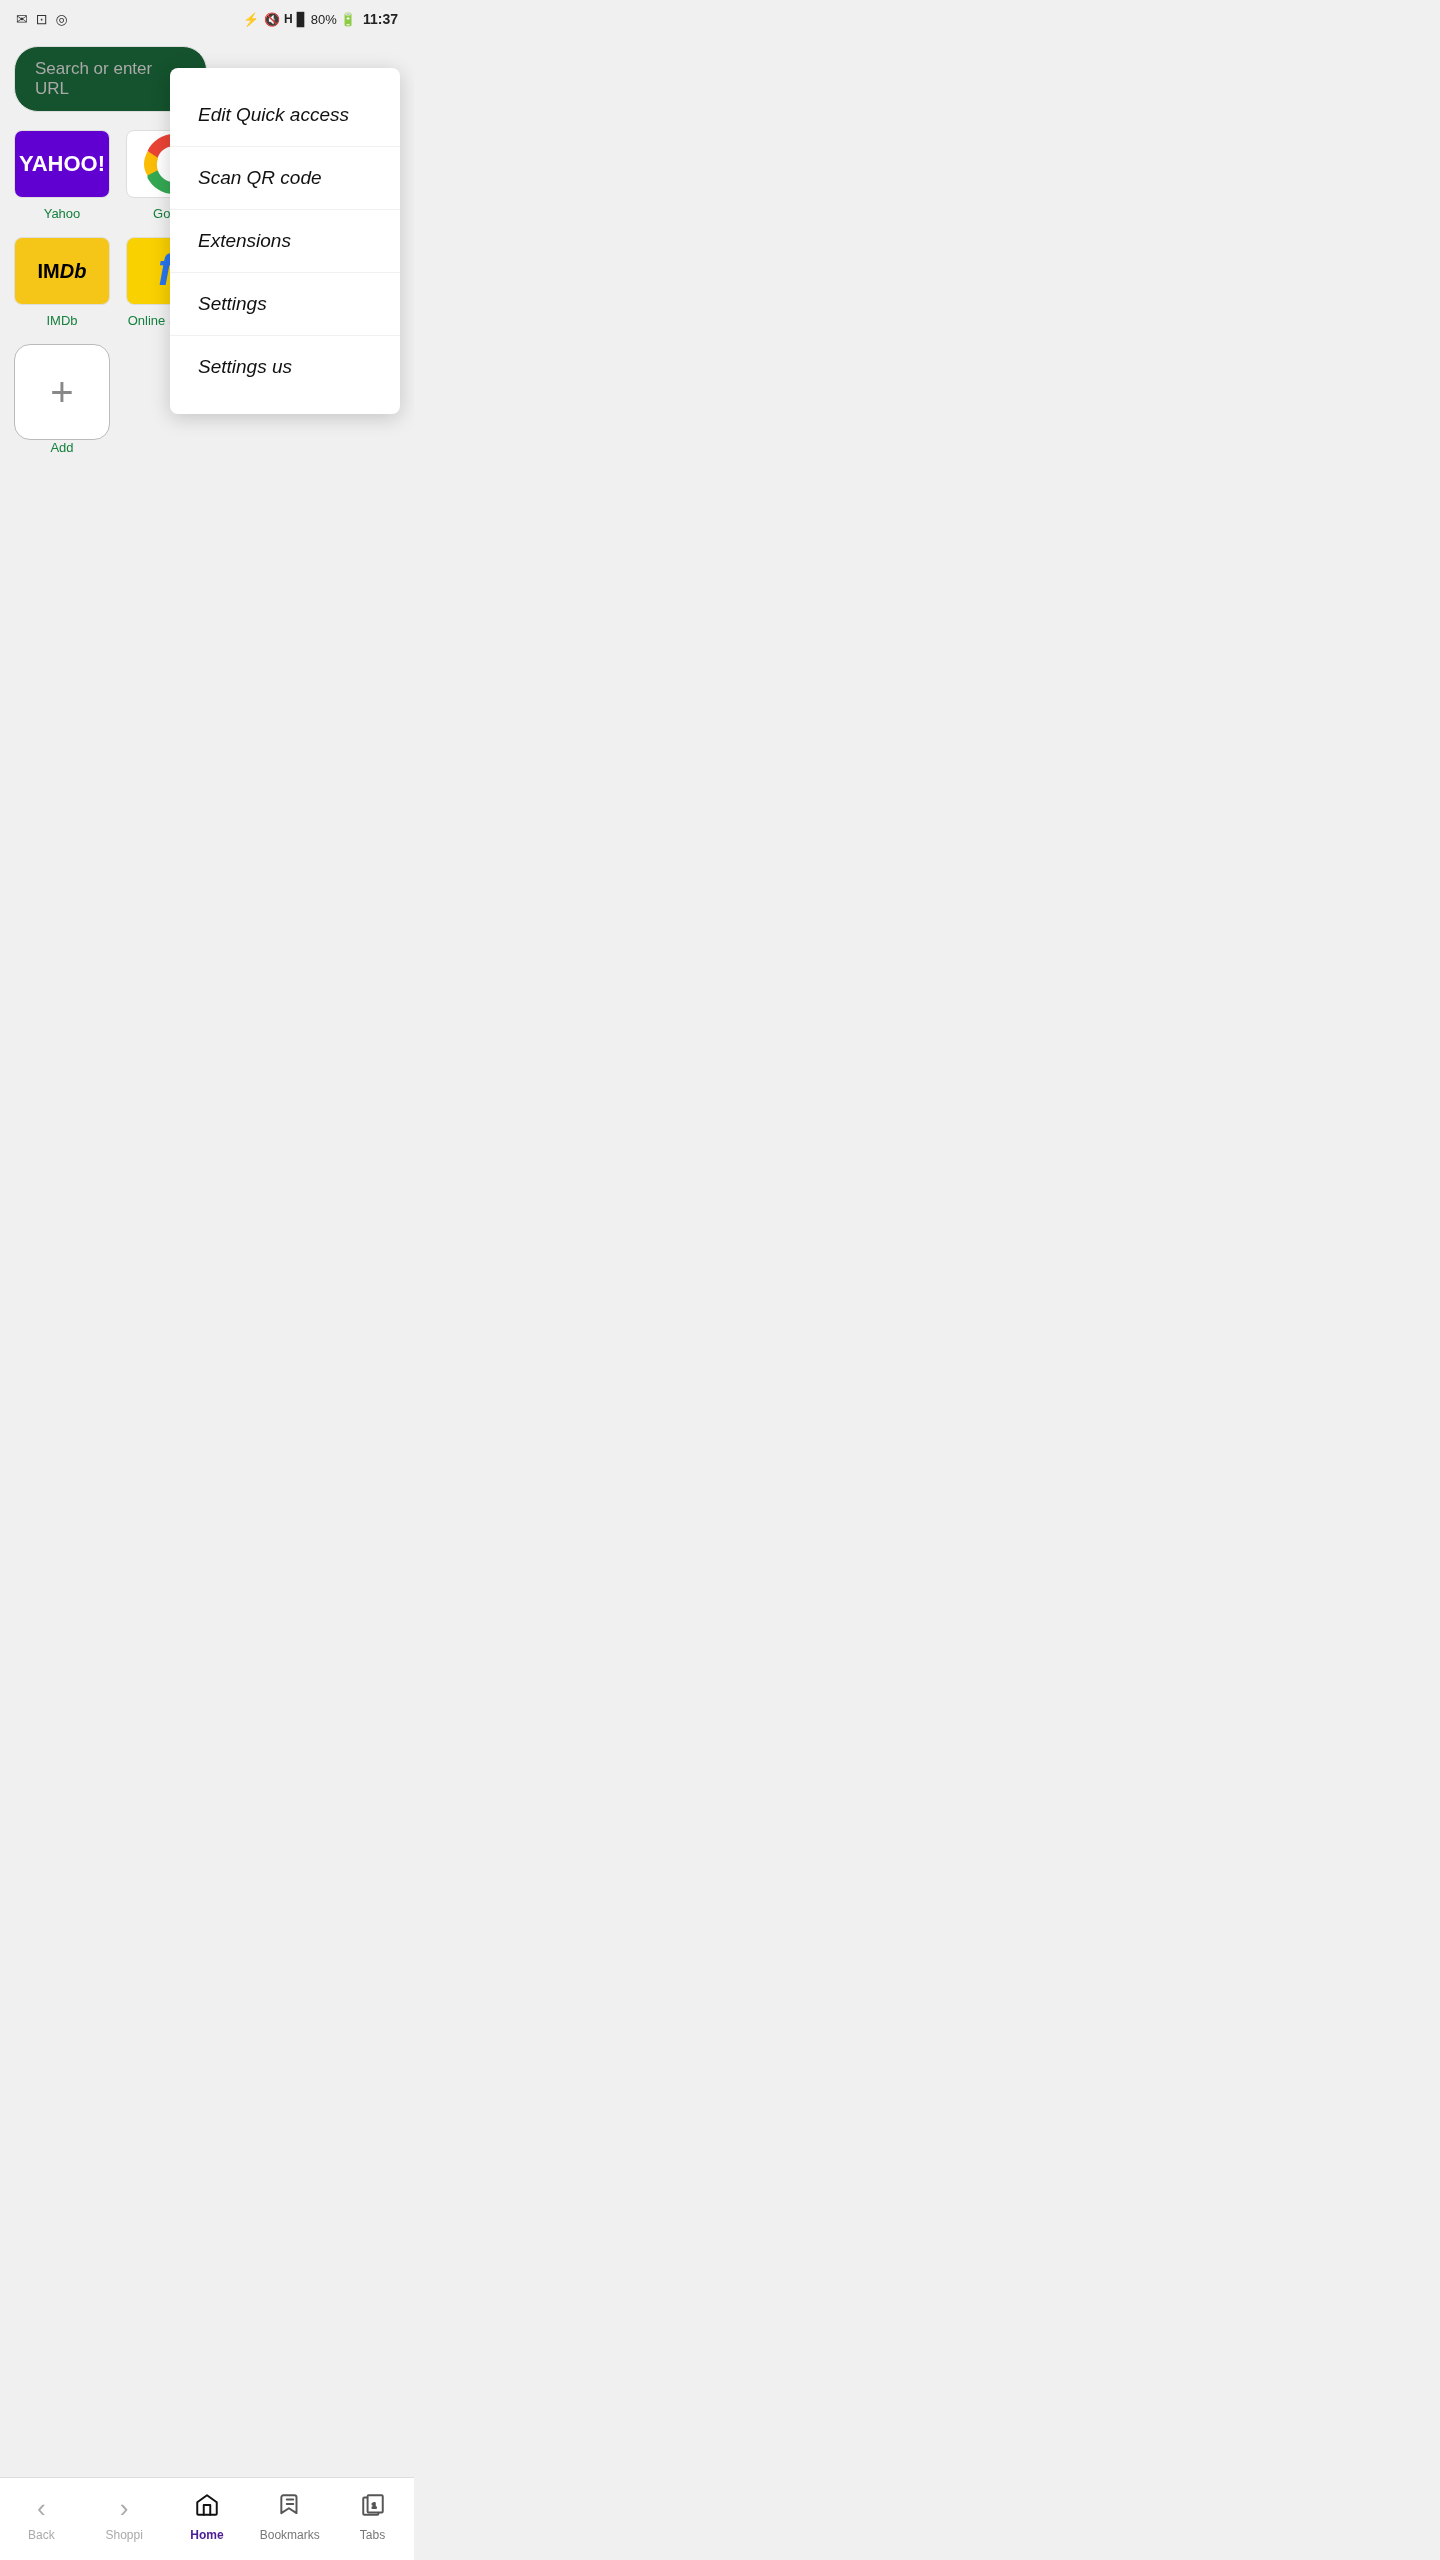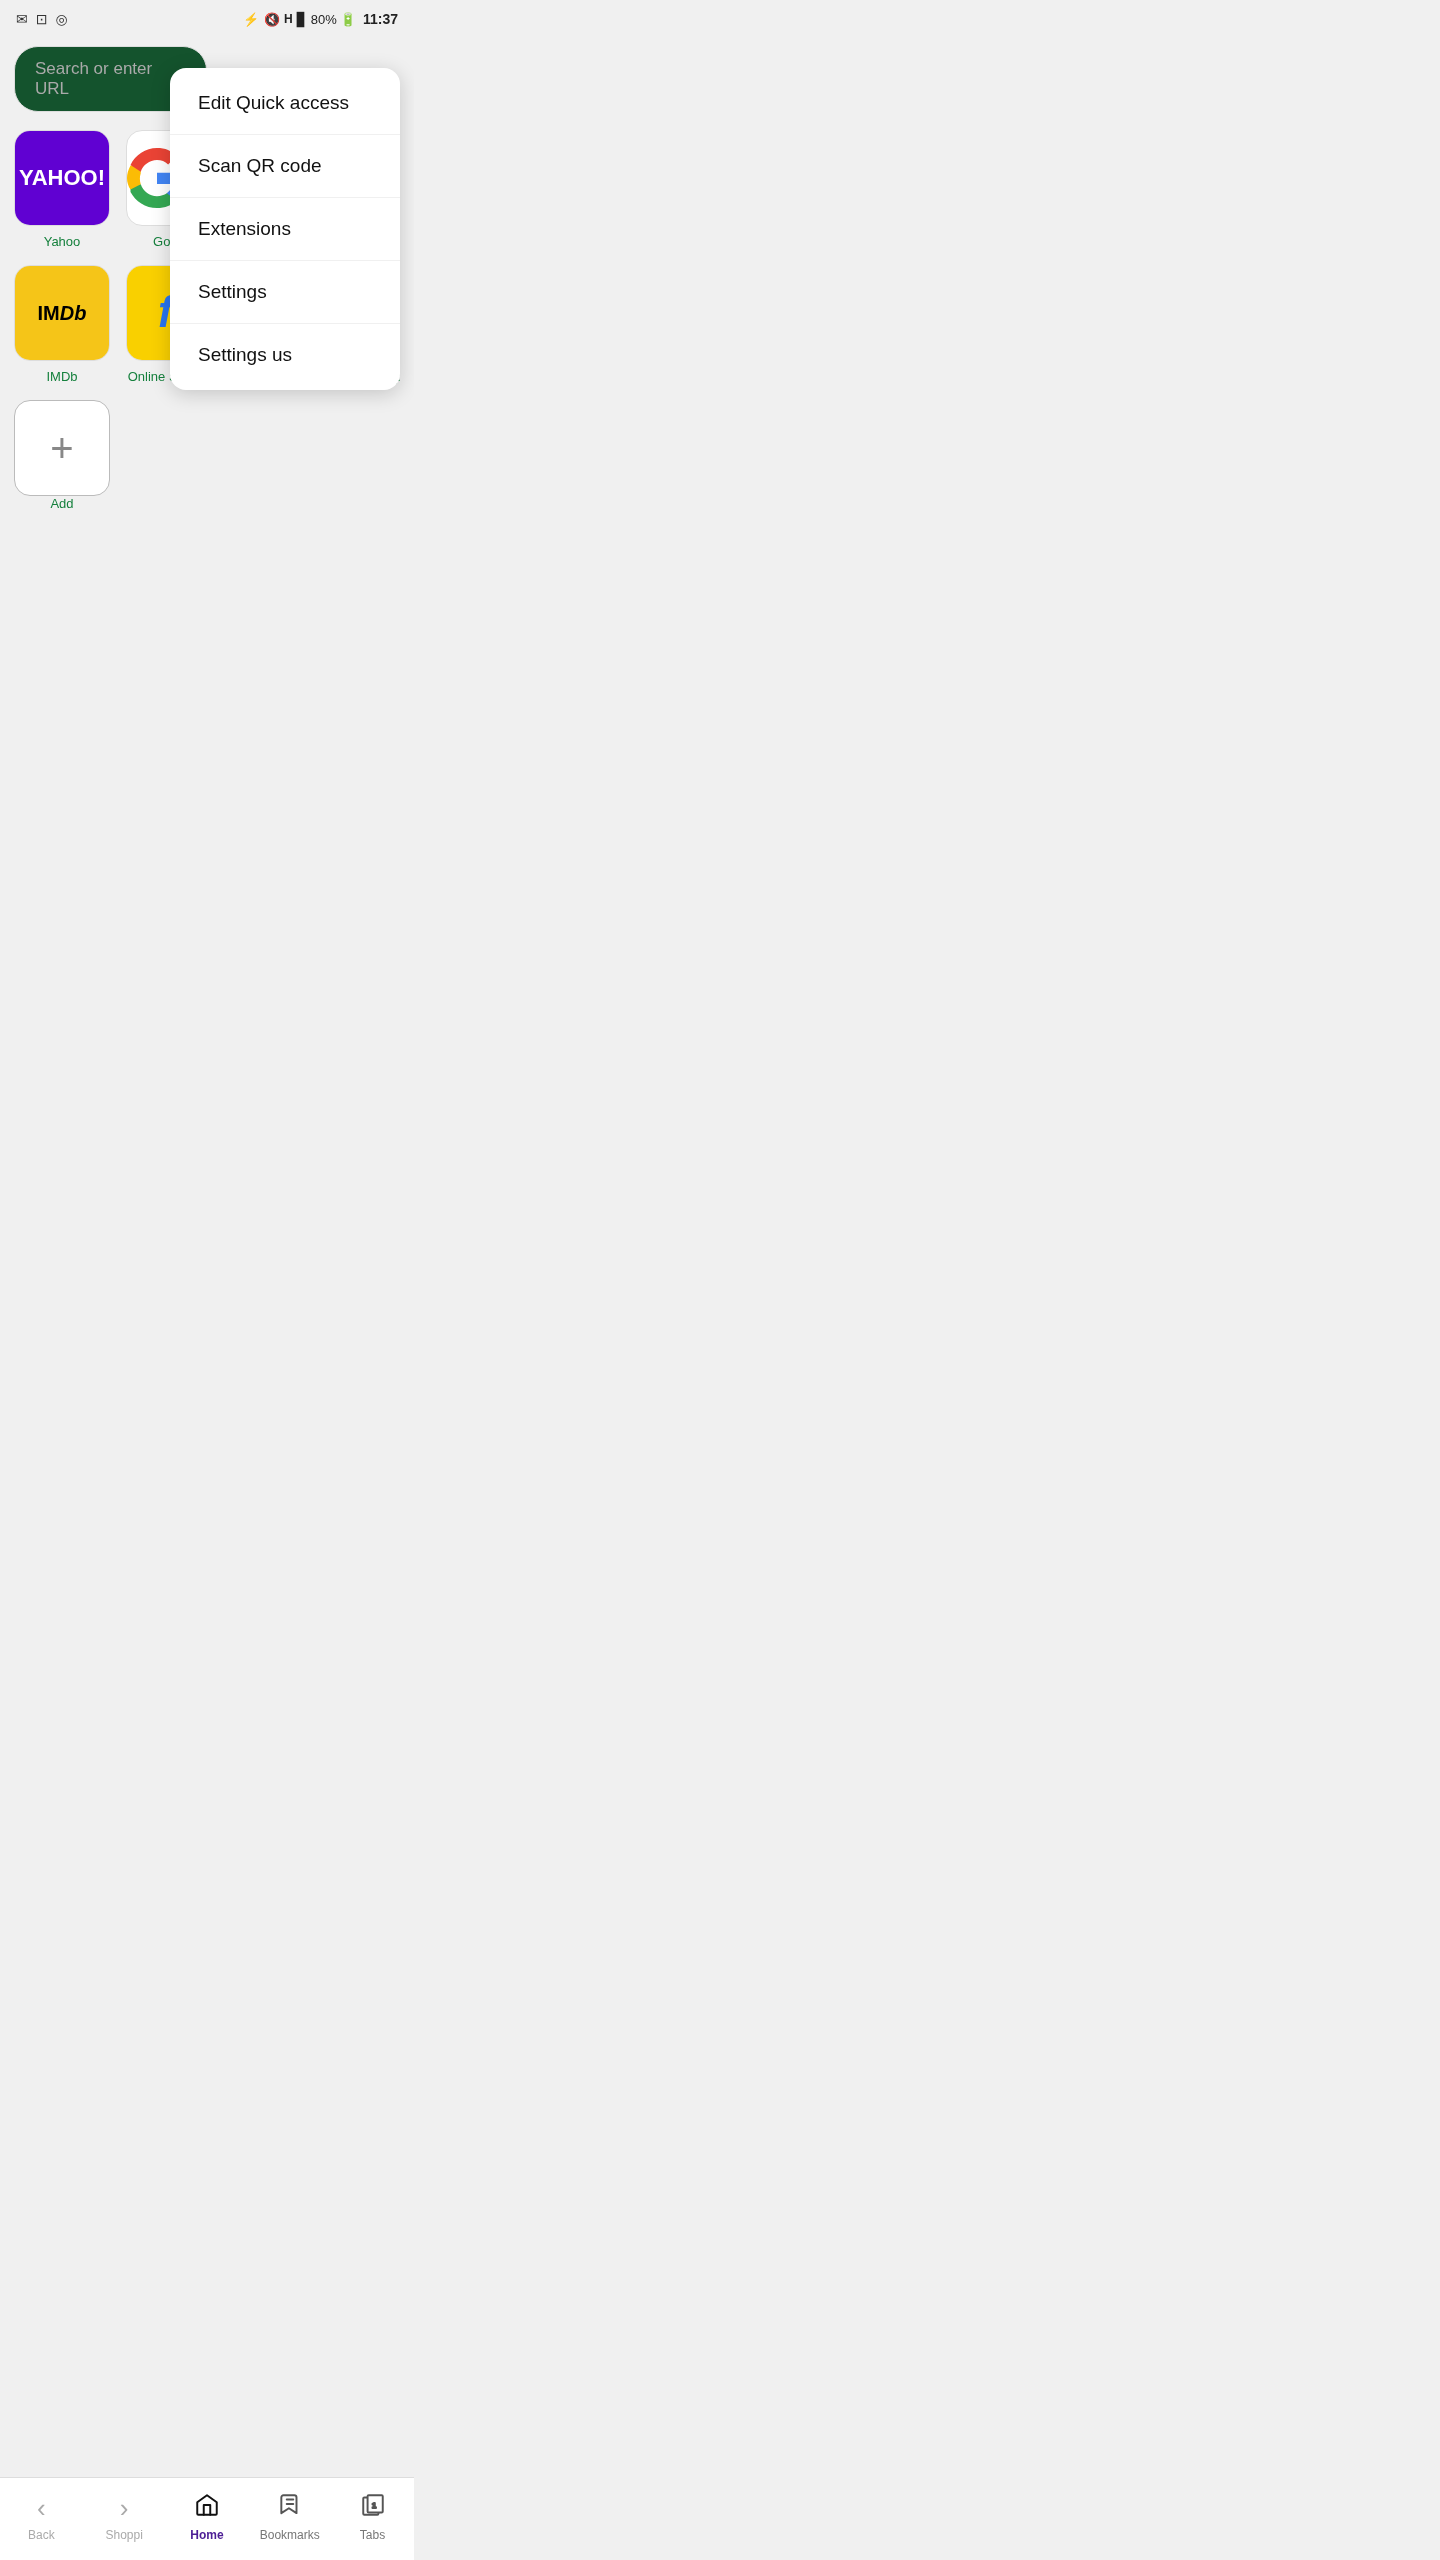--- a/index.html
+++ b/index.html
@@ -64,27 +64,27 @@
       flex-wrap: nowrap;
     }
     .grid-item {
       display: flex;
       flex-direction: column;
       align-items: center;
       width: 96px;
     }
     .icon-box {
       width: 96px;
-      height: 96px;
-      border-radius: 16px;
+      height: 68px;
+      border-radius: 8px;
       border: 1px solid #ddd;
       background: #fff;
       display: flex;
       align-items: center;
-      justify-content: flex-start;
+      justify-content: center;
       overflow: hidden;
       margin-bottom: 8px;
     }
     .icon-label {
       font-size: 13px;
       color: #15803d;
       text-align: left;
     }
 
     
@@ -151,24 +151,25 @@
       cursor: pointer;
     }
 
     
     .dropdown-menu {
       position: absolute;
       top: 68px;
       right: 14px;
       width: 230px;
       background: #fff;
-      border-radius: 16px;
+      border-radius: 8px;
       box-shadow: 0 4px 20px rgba(0,0,0,0.18);
       z-index: 100;
-      padding: 4px 0;
+      padding: 16px 0;
+      font-style: italic;
     }
     .dropdown-item {
       padding: 20px 28px;
       font-size: 19px;
       color: #111;
       cursor: pointer;
       border-bottom: 1px solid #f0f0f0;
     }
     .dropdown-item:last-child {
       border-bottom: none;

